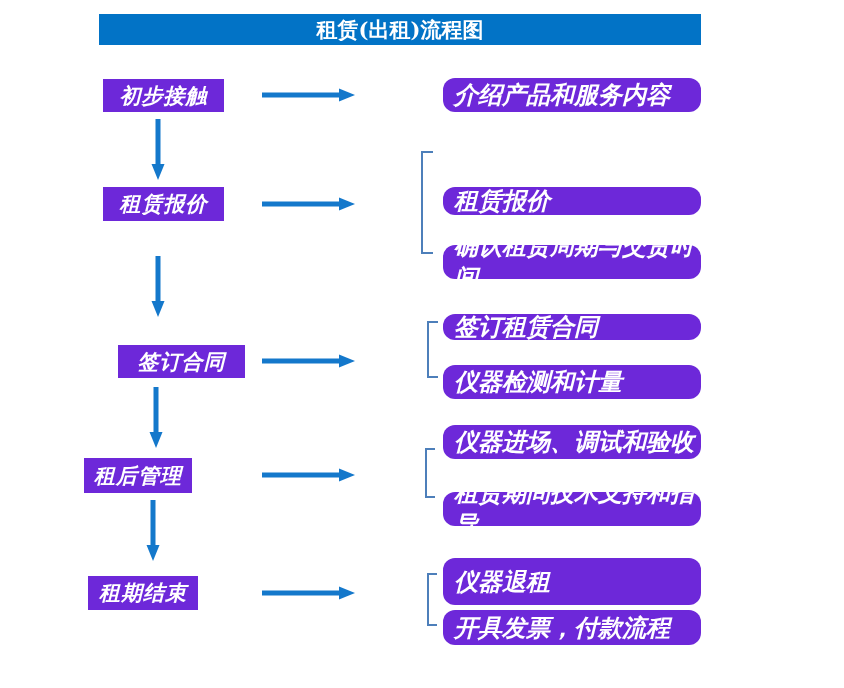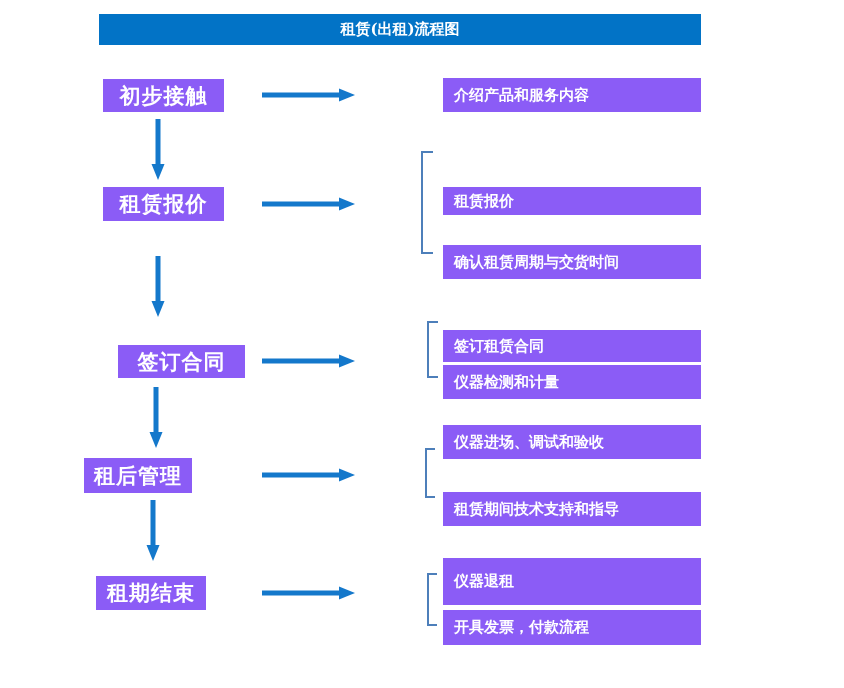--- a/index.html
+++ b/index.html
@@ -16,44 +16,46 @@
     overflow: hidden;
   }
   .title-bar {
     position: absolute;
     left: 99px;
     top: 14px;
     width: 602px;
     height: 31px;
     background: #0273c6;
     color: #ffffff;
-    font-size: 15px;
+    font-size: 21px;
     font-weight: bold;
     text-align: center;
     line-height: 31px;
   }
   .box {
     position: absolute;
-    background: #8b5cf6;
+    background: #6d28d9;
     color: #ffffff;
     font-weight: bold;
     display: flex;
     align-items: center;
     box-sizing: border-box;
+    font-style: italic;
   }
   .step {
     justify-content: center;
     font-size: 21px;
     letter-spacing: 1px;
   }
   .detail {
     left: 443px;
     width: 258px;
-    font-size: 15px;
+    font-size: 24px;
     padding-left: 11px;
+    border-radius: 12px;
   }
   .h-arrow, .v-arrow, .bracket {
     position: absolute;
   }
   .h-arrow svg, .v-arrow svg { display: block; }
   .bracket {
     border-left: 2px solid #4d7fba;
     border-top: 2px solid #4d7fba;
     border-bottom: 2px solid #4d7fba;
     box-sizing: border-box;
@@ -63,26 +65,26 @@
 <body>
 
 <div class="canvas">
 
   <div class="title-bar">租赁(出租)流程图</div>
 
   <div class="box step" style="left:103px;top:79px;width:121px;height:33px">初步接触</div>
   <div class="box step" style="left:103px;top:187px;width:121px;height:34px">租赁报价</div>
   <div class="box step" style="left:118px;top:345px;width:127px;height:33px">签订合同</div>
   <div class="box step" style="left:84px;top:458px;width:108px;height:35px">租后管理</div>
-  <div class="box step" style="left:96px;top:576px;width:110px;height:34px">租期结束</div>
+  <div class="box step" style="left:88px;top:576px;width:110px;height:34px">租期结束</div>
 
   <div class="box detail" style="top:78px;height:34px">介绍产品和服务内容</div>
   <div class="box detail" style="top:187px;height:28px">租赁报价</div>
   <div class="box detail" style="top:245px;height:34px">确认租赁周期与交货时间</div>
-  <div class="box detail" style="top:330px;height:32px">签订租赁合同</div>
+  <div class="box detail" style="top:314px;height:26px">签订租赁合同</div>
   <div class="box detail" style="top:425px;height:34px">仪器进场、调试和验收</div>
   <div class="box detail" style="top:365px;height:34px">仪器检测和计量</div>
   <div class="box detail" style="top:492px;height:34px">租赁期间技术支持和指导</div>
   <div class="box detail" style="top:558px;height:47px">仪器退租</div>
   <div class="box detail" style="top:610px;height:35px">开具发票，付款流程</div>
 
   <div class="h-arrow" style="left:262px;top:88px">
     <svg width="93" height="14">
         <rect x="0" y="4.5" width="77" height="5" fill="#1478cb"></rect>
         <polygon points="77,0.5 93,7 77,13.5" fill="#1478cb"></polygon>

